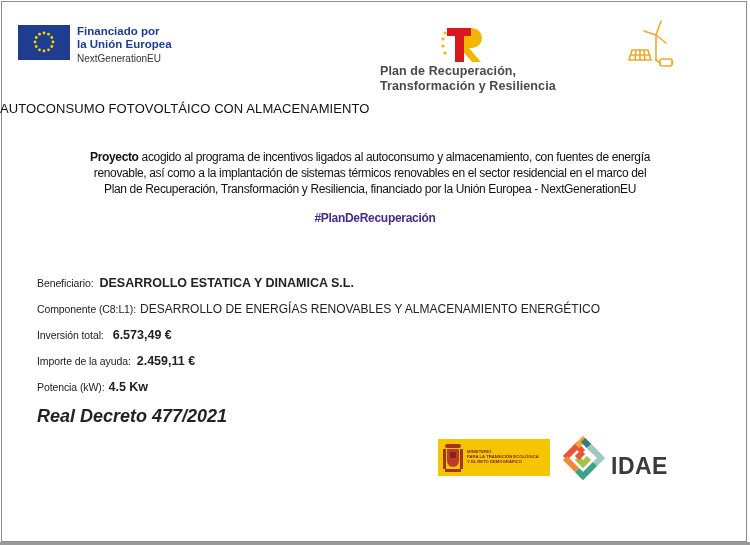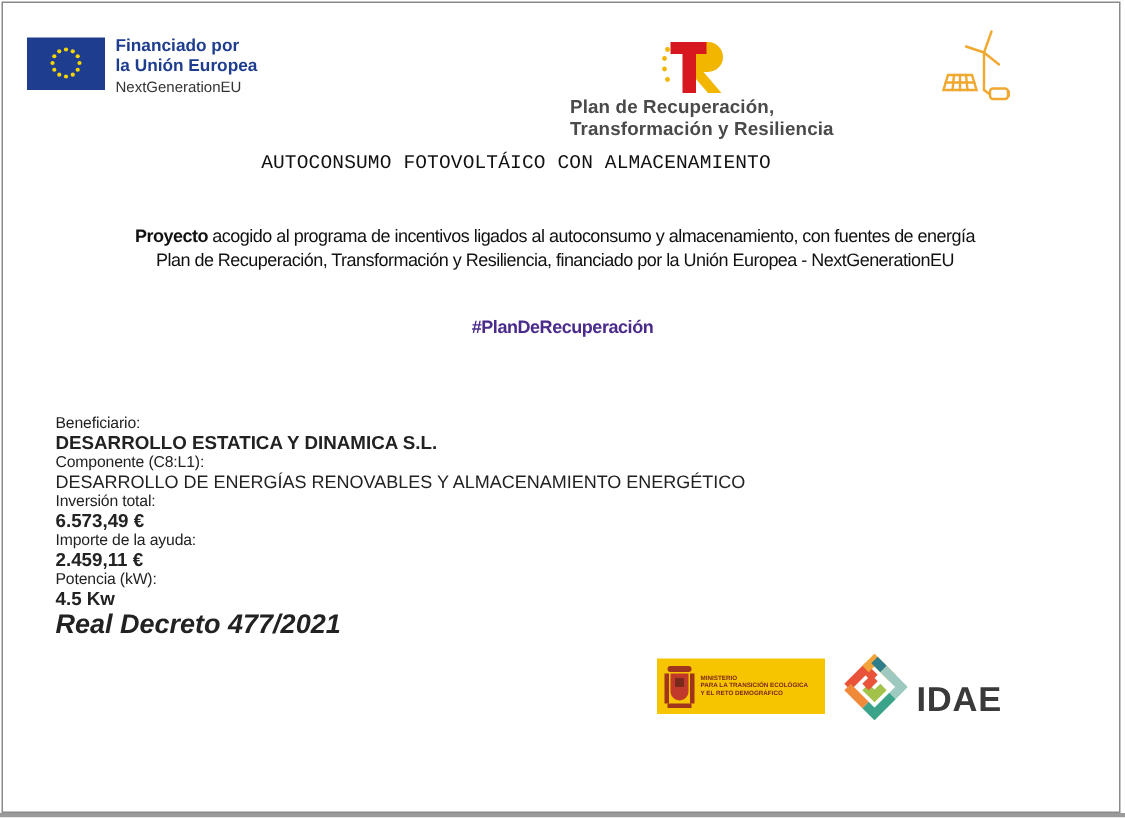--- a/index.html
+++ b/index.html
@@ -16,31 +16,31 @@
     .eu-text { line-height: 13px; }
     .eu-text .l1, .eu-text .l2 { font-weight: bold; color: #1f3d8f; font-size: 11.5px; }
     .eu-text .l3 { color: #333; font-size: 10px; margin-top: 1px; }
 
     
     .prtr-logo { position: absolute; left: 370px; top: 24px; display: flex; align-items: center; flex-direction: column; }
     .prtr-text { margin-left: 10px; font-weight: bold; color: #4a4a4a; font-size: 12.5px; line-height: 15px; letter-spacing: 0.1px; }
     .energy-icon { position: absolute; left: 626px; top: 18px; }
 
     
-    .title { position: absolute; left: 0; width: 688px; top: 101px; text-align: center;
-      font-size: 13px; font-weight: normal; color: #111; letter-spacing: 0.1px; font-family: Liberation Mono, monospace; }
+    .title { position: absolute; left: 0; width: 688px; top: 101px; 
+      font-size: 13px; font-weight: normal; color: #111; letter-spacing: 0.1px; }
 
     .intro { position: absolute; left: 20px; width: 700px; top: 149px; text-align: center;
       font-size: 12px; line-height: 16px; color: #111; letter-spacing: -0.35px; }
     .intro b { font-weight: bold; }
     .hashtag { position: absolute; left: 0; width: 750px; top: 211px; text-align: center;
       font-size: 12px; font-weight: bold; color: #4a2a8a; letter-spacing: -0.3px; }
 
     .details { position: absolute; left: 37px; top: 276px; }
-    .row { height: 26px; display: flex; align-items: baseline; white-space: nowrap; flex-direction: column; }
+    .row { height: 26px; display: flex; align-items: baseline; white-space: nowrap; }
     .lbl { font-size: 10.5px; color: #222; margin-right: 6px; letter-spacing: -0.1px; }
     .val { font-size: 12.5px; font-weight: bold; color: #222; }
     .val.light { font-weight: normal; }
     .decree { font-size: 18px; font-style: italic; font-weight: bold; color: #222; }
 
     .ministry { position: absolute; left: 438px; top: 439px; width: 112px; height: 37px; background: #f7c400;
       display: flex; align-items: center; }
     .ministry .txt { font-size: 4.2px; line-height: 4.8px; font-weight: bold; color: #7a2a1a; margin-left: 3px; letter-spacing: 0; }
     .idae { position: absolute; left: 561px; top: 436px; display: flex; align-items: flex-end; }
     .idae .word { font-size: 23px; font-weight: bold; color: #3a3a3a; margin-left: 6px; letter-spacing: 0.5px; }
@@ -109,20 +109,21 @@
     <line x1="30" y1="42" x2="34" y2="45"></line>
     <rect x="34" y="41" width="12" height="7" rx="2"></rect>
     <line x1="46.5" y1="43" x2="46.5" y2="46"></line>
   </g>
 </svg>
 
 <div class="title">AUTOCONSUMO FOTOVOLTÁICO CON ALMACENAMIENTO</div>
 
 <div class="intro">
   <div><b>Proyecto</b><span> acogido al programa de incentivos ligados al autoconsumo y almacenamiento, con fuentes de energía</span></div>
+  <div>renovable, así como a la implantación de sistemas térmicos renovables  en el sector residencial en el marco del</div>
   <div>Plan de Recuperación, Transformación y Resiliencia, financiado por la Unión Europea - NextGenerationEU</div>
 </div>
 
 <div class="hashtag">#PlanDeRecuperación</div>
 
 <div class="details">
   <div class="row">
     <span class="lbl">Beneficiario:</span>
     <span class="val">DESARROLLO ESTATICA Y DINAMICA S.L.</span>
   </div>

